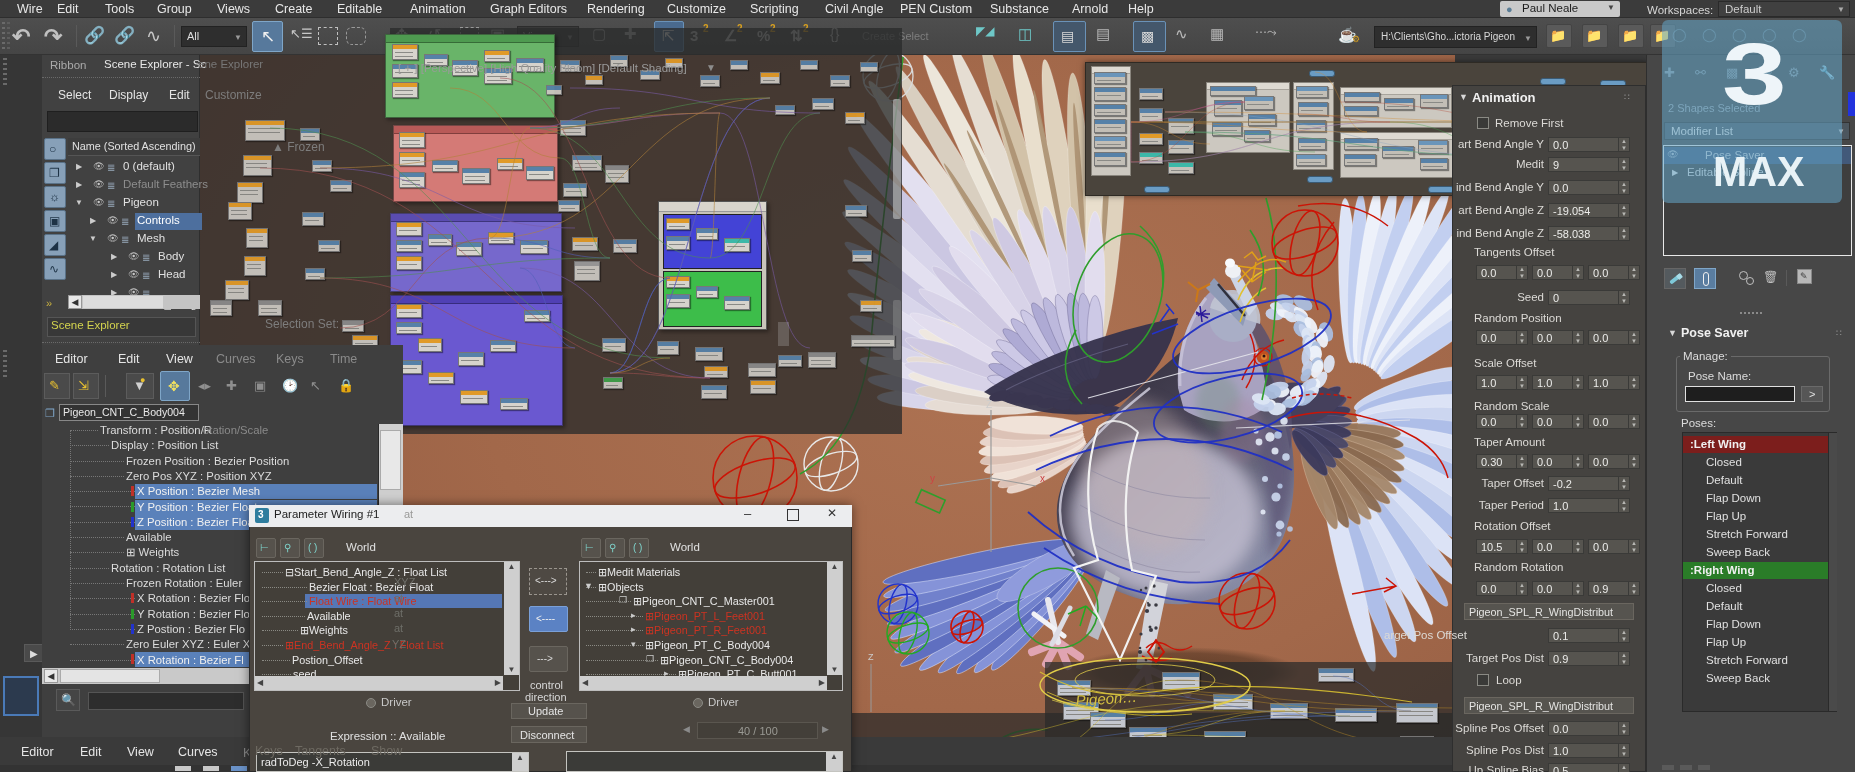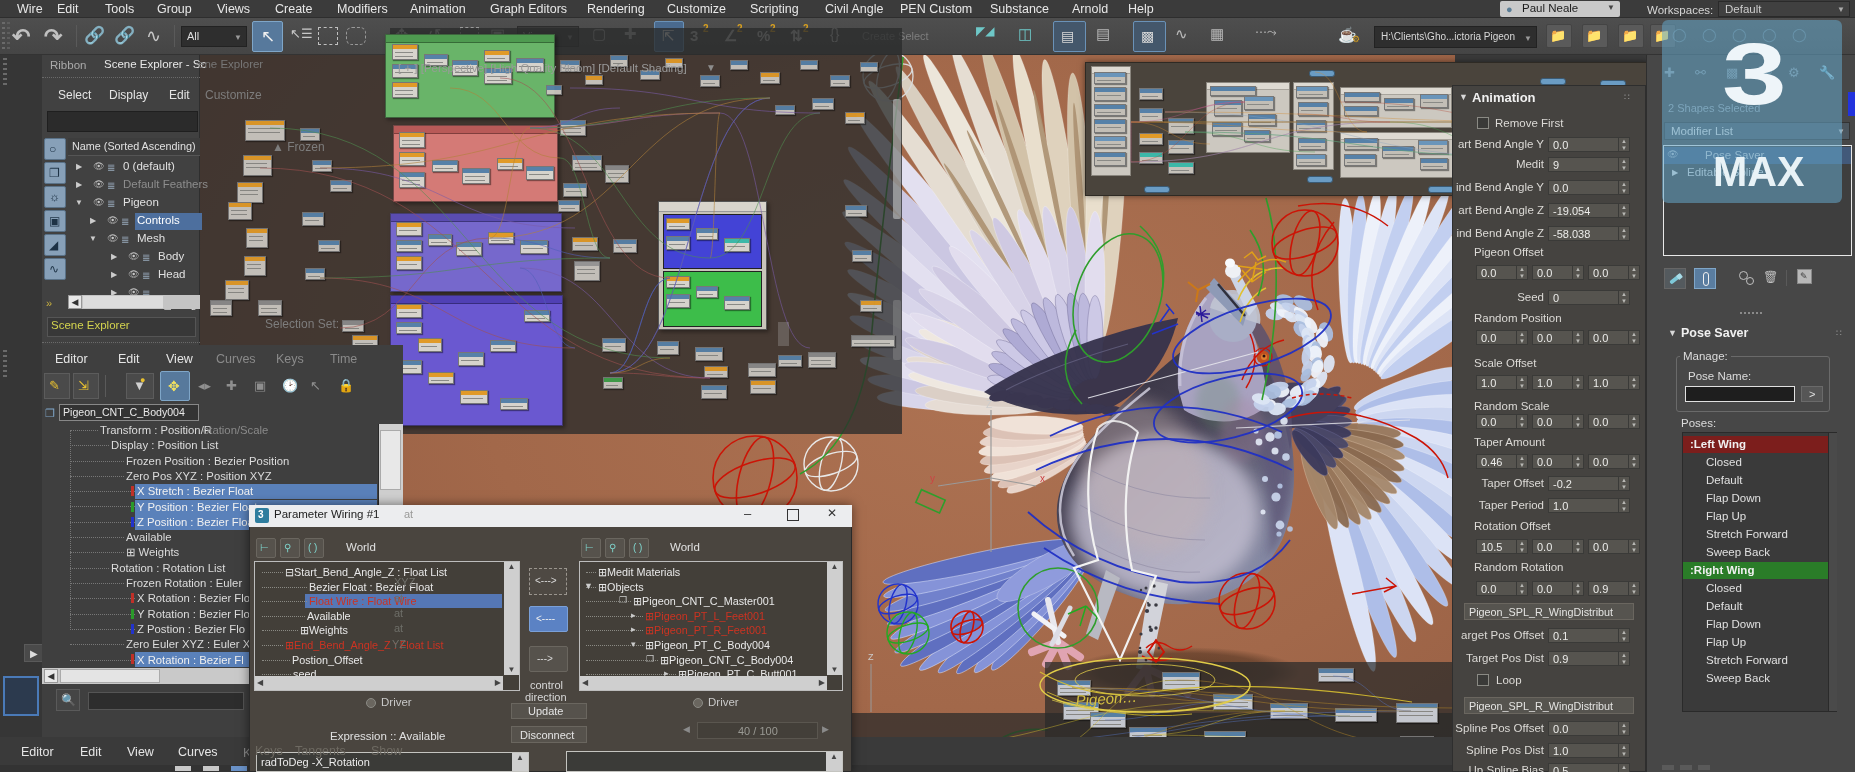--- a/index.html
+++ b/index.html
@@ -5,21 +5,21 @@
 .abs{position:absolute;}
 </style></head><body>
 <div style="position:relative;width:1855px;height:772px;overflow:hidden">
 <div style="position:absolute;left:0;top:0;width:1855px;height:18px;background:#3b3b3b;border-bottom:1px solid #2e2e2e"></div>
     <div style="position:absolute;left:17px;top:2px;font-size:12.5px;color:#e8e8e8;font-weight:normal;white-space:nowrap;">Wire</div>
     <div style="position:absolute;left:57px;top:2px;font-size:12.5px;color:#e8e8e8;font-weight:normal;white-space:nowrap;">Edit</div>
     <div style="position:absolute;left:105px;top:2px;font-size:12.5px;color:#e8e8e8;font-weight:normal;white-space:nowrap;">Tools</div>
     <div style="position:absolute;left:157px;top:2px;font-size:12.5px;color:#e8e8e8;font-weight:normal;white-space:nowrap;">Group</div>
     <div style="position:absolute;left:217px;top:2px;font-size:12.5px;color:#e8e8e8;font-weight:normal;white-space:nowrap;">Views</div>
     <div style="position:absolute;left:275px;top:2px;font-size:12.5px;color:#e8e8e8;font-weight:normal;white-space:nowrap;">Create</div>
-    <div style="position:absolute;left:337px;top:2px;font-size:12.5px;color:#e8e8e8;font-weight:normal;white-space:nowrap;">Modifiers</div>
+    <div style="position:absolute;left:337px;top:2px;font-size:12.5px;color:#e8e8e8;font-weight:normal;white-space:nowrap;">Editable</div>
     <div style="position:absolute;left:410px;top:2px;font-size:12.5px;color:#e8e8e8;font-weight:normal;white-space:nowrap;">Animation</div>
     <div style="position:absolute;left:490px;top:2px;font-size:12.5px;color:#e8e8e8;font-weight:normal;white-space:nowrap;">Graph Editors</div>
     <div style="position:absolute;left:587px;top:2px;font-size:12.5px;color:#e8e8e8;font-weight:normal;white-space:nowrap;">Rendering</div>
     <div style="position:absolute;left:667px;top:2px;font-size:12.5px;color:#e8e8e8;font-weight:normal;white-space:nowrap;">Customize</div>
     <div style="position:absolute;left:750px;top:2px;font-size:12.5px;color:#e8e8e8;font-weight:normal;white-space:nowrap;">Scripting</div>
     <div style="position:absolute;left:825px;top:2px;font-size:12.5px;color:#e8e8e8;font-weight:normal;white-space:nowrap;">Civil Angle</div>
     <div style="position:absolute;left:900px;top:2px;font-size:12.5px;color:#e8e8e8;font-weight:normal;white-space:nowrap;">PEN Custom</div>
     <div style="position:absolute;left:990px;top:2px;font-size:12.5px;color:#e8e8e8;font-weight:normal;white-space:nowrap;">Substance</div>
     <div style="position:absolute;left:1072px;top:2px;font-size:12.5px;color:#e8e8e8;font-weight:normal;white-space:nowrap;">Arnold</div>
     <div style="position:absolute;left:1128px;top:2px;font-size:12.5px;color:#e8e8e8;font-weight:normal;white-space:nowrap;">Help</div>
@@ -1353,21 +1353,21 @@
     <div style="position:absolute;left:100px;top:424.0px;font-size:11.3px;color:#dcdcdc;font-weight:normal;white-space:nowrap;">Transform : Position/R</div>
     <div style="position:absolute;left:70px;top:445px;width:39px;height:0;border-top:1px dotted #777"></div>
     <div style="position:absolute;left:111px;top:439.3px;font-size:11.3px;color:#dcdcdc;font-weight:normal;white-space:nowrap;">Display : Position List</div>
     <div style="position:absolute;left:70px;top:461px;width:54px;height:0;border-top:1px dotted #777"></div>
     <div style="position:absolute;left:126px;top:454.6px;font-size:11.3px;color:#dcdcdc;font-weight:normal;white-space:nowrap;">Frozen Position : Bezier Position</div>
     <div style="position:absolute;left:70px;top:476px;width:54px;height:0;border-top:1px dotted #777"></div>
     <div style="position:absolute;left:126px;top:469.9px;font-size:11.3px;color:#dcdcdc;font-weight:normal;white-space:nowrap;">Zero Pos XYZ : Position XYZ</div>
     <div style="position:absolute;left:135px;top:484px;width:242px;height:15px;background:#5a81ba"></div>
     <div style="position:absolute;left:70px;top:491px;width:65px;height:0;border-top:1px dotted #777"></div>
     <div style="position:absolute;left:131px;top:486px;width:3px;height:10px;background:#c03028"></div>
-    <div style="position:absolute;left:137px;top:485.2px;font-size:11.3px;color:#f0f0f0;font-weight:normal;white-space:nowrap;">X Stretch : Bezier Float</div>
+    <div style="position:absolute;left:137px;top:485.2px;font-size:11.3px;color:#f0f0f0;font-weight:normal;white-space:nowrap;">X Position : Bezier Mesh</div>
     <div style="position:absolute;left:135px;top:500px;width:242px;height:15px;background:#5a81ba"></div>
     <div style="position:absolute;left:70px;top:506px;width:65px;height:0;border-top:1px dotted #777"></div>
     <div style="position:absolute;left:131px;top:502px;width:3px;height:10px;background:#2a9a2a"></div>
     <div style="position:absolute;left:137px;top:500.5px;font-size:11.3px;color:#f0f0f0;font-weight:normal;white-space:nowrap;">Y Position : Bezier Float</div>
     <div style="position:absolute;left:135px;top:515px;width:242px;height:15px;background:#5a81ba"></div>
     <div style="position:absolute;left:70px;top:522px;width:65px;height:0;border-top:1px dotted #777"></div>
     <div style="position:absolute;left:131px;top:517px;width:3px;height:10px;background:#2233cc"></div>
     <div style="position:absolute;left:137px;top:515.8px;font-size:11.3px;color:#f0f0f0;font-weight:normal;white-space:nowrap;">Z Position : Bezier Float</div>
     <div style="position:absolute;left:70px;top:537px;width:54px;height:0;border-top:1px dotted #777"></div>
     <div style="position:absolute;left:126px;top:531.1px;font-size:11.3px;color:#dcdcdc;font-weight:normal;white-space:nowrap;">Available</div>
@@ -1576,21 +1576,21 @@
     <div style="position:absolute;left:1384px;top:204px;width:160px;text-align:right;font-size:11.5px;color:#dcdad6;white-space:nowrap;overflow:hidden">art Bend Angle Z</div>
     <div style="position:absolute;left:1548px;top:203px;width:82px;height:15px;background:#56544f;border:1px solid #3a3a38">
       <span style="position:absolute;left:4px;top:1px;color:#ececea;font-size:11px">-19.054</span>
       <div style="position:absolute;right:0;top:0;width:11px;height:100%;border-left:1px solid #3a3a38;color:#b8b8b4;font-size:6px;text-align:center;line-height:7px">▲<br>▼</div>
     </div>
     <div style="position:absolute;left:1384px;top:227px;width:160px;text-align:right;font-size:11.5px;color:#dcdad6;white-space:nowrap;overflow:hidden">ind Bend Angle Z</div>
     <div style="position:absolute;left:1548px;top:226px;width:82px;height:15px;background:#56544f;border:1px solid #3a3a38">
       <span style="position:absolute;left:4px;top:1px;color:#ececea;font-size:11px">-58.038</span>
       <div style="position:absolute;right:0;top:0;width:11px;height:100%;border-left:1px solid #3a3a38;color:#b8b8b4;font-size:6px;text-align:center;line-height:7px">▲<br>▼</div>
     </div>
-    <div style="position:absolute;left:1474px;top:246px;font-size:11.5px;color:#dcdad6;font-weight:normal;white-space:nowrap;">Pigeon Offset</div>
+    <div style="position:absolute;left:1474px;top:246px;font-size:11.5px;color:#dcdad6;font-weight:normal;white-space:nowrap;">Tangents Offset</div>
     <div style="position:absolute;left:1476px;top:265px;width:52px;height:15px;background:#56544f;border:1px solid #3a3a38">
       <span style="position:absolute;left:4px;top:1px;color:#ececea;font-size:11px">0.0</span>
       <div style="position:absolute;right:0;top:0;width:11px;height:100%;border-left:1px solid #3a3a38;color:#b8b8b4;font-size:6px;text-align:center;line-height:7px">▲<br>▼</div>
     </div>
     <div style="position:absolute;left:1532px;top:265px;width:52px;height:15px;background:#56544f;border:1px solid #3a3a38">
       <span style="position:absolute;left:4px;top:1px;color:#ececea;font-size:11px">0.0</span>
       <div style="position:absolute;right:0;top:0;width:11px;height:100%;border-left:1px solid #3a3a38;color:#b8b8b4;font-size:6px;text-align:center;line-height:7px">▲<br>▼</div>
     </div>
     <div style="position:absolute;left:1588px;top:265px;width:52px;height:15px;background:#56544f;border:1px solid #3a3a38">
       <span style="position:absolute;left:4px;top:1px;color:#ececea;font-size:11px">0.0</span>
@@ -1635,21 +1635,21 @@
     <div style="position:absolute;left:1532px;top:414px;width:52px;height:15px;background:#56544f;border:1px solid #3a3a38">
       <span style="position:absolute;left:4px;top:1px;color:#ececea;font-size:11px">0.0</span>
       <div style="position:absolute;right:0;top:0;width:11px;height:100%;border-left:1px solid #3a3a38;color:#b8b8b4;font-size:6px;text-align:center;line-height:7px">▲<br>▼</div>
     </div>
     <div style="position:absolute;left:1588px;top:414px;width:52px;height:15px;background:#56544f;border:1px solid #3a3a38">
       <span style="position:absolute;left:4px;top:1px;color:#ececea;font-size:11px">0.0</span>
       <div style="position:absolute;right:0;top:0;width:11px;height:100%;border-left:1px solid #3a3a38;color:#b8b8b4;font-size:6px;text-align:center;line-height:7px">▲<br>▼</div>
     </div>
     <div style="position:absolute;left:1474px;top:436px;font-size:11.5px;color:#dcdad6;font-weight:normal;white-space:nowrap;">Taper Amount</div>
     <div style="position:absolute;left:1476px;top:454px;width:52px;height:15px;background:#56544f;border:1px solid #3a3a38">
-      <span style="position:absolute;left:4px;top:1px;color:#ececea;font-size:11px">0.46</span>
+      <span style="position:absolute;left:4px;top:1px;color:#ececea;font-size:11px">0.30</span>
       <div style="position:absolute;right:0;top:0;width:11px;height:100%;border-left:1px solid #3a3a38;color:#b8b8b4;font-size:6px;text-align:center;line-height:7px">▲<br>▼</div>
     </div>
     <div style="position:absolute;left:1532px;top:454px;width:52px;height:15px;background:#56544f;border:1px solid #3a3a38">
       <span style="position:absolute;left:4px;top:1px;color:#ececea;font-size:11px">0.0</span>
       <div style="position:absolute;right:0;top:0;width:11px;height:100%;border-left:1px solid #3a3a38;color:#b8b8b4;font-size:6px;text-align:center;line-height:7px">▲<br>▼</div>
     </div>
     <div style="position:absolute;left:1588px;top:454px;width:52px;height:15px;background:#56544f;border:1px solid #3a3a38">
       <span style="position:absolute;left:4px;top:1px;color:#ececea;font-size:11px">0.0</span>
       <div style="position:absolute;right:0;top:0;width:11px;height:100%;border-left:1px solid #3a3a38;color:#b8b8b4;font-size:6px;text-align:center;line-height:7px">▲<br>▼</div>
     </div>
@@ -1685,21 +1685,21 @@
       <span style="position:absolute;left:4px;top:1px;color:#ececea;font-size:11px">0.0</span>
       <div style="position:absolute;right:0;top:0;width:11px;height:100%;border-left:1px solid #3a3a38;color:#b8b8b4;font-size:6px;text-align:center;line-height:7px">▲<br>▼</div>
     </div>
     <div style="position:absolute;left:1588px;top:581px;width:52px;height:15px;background:#56544f;border:1px solid #3a3a38">
       <span style="position:absolute;left:4px;top:1px;color:#ececea;font-size:11px">0.9</span>
       <div style="position:absolute;right:0;top:0;width:11px;height:100%;border-left:1px solid #3a3a38;color:#b8b8b4;font-size:6px;text-align:center;line-height:7px">▲<br>▼</div>
     </div>
     <div style="position:absolute;left:1464px;top:603px;width:170px;height:17px;background:#56544f;border:1px solid #6a665f">
       <span style="position:absolute;left:4px;top:2px;color:#e4e4e2;font-size:10.8px;white-space:nowrap">Pigeon_SPL_R_WingDistribut</span>
     </div>
-    <div style="position:absolute;left:1384px;top:629px;width:160px;text-align:right;font-size:11.5px;color:#dcdad6;white-space:nowrap;overflow:hidden">arget Pos Offset</div>
+    <div style="position:absolute;left:1384px;top:629px;width:160px;font-size:11.5px;color:#dcdad6;white-space:nowrap;overflow:hidden">arget Pos Offset</div>
     <div style="position:absolute;left:1548px;top:628px;width:82px;height:15px;background:#56544f;border:1px solid #3a3a38">
       <span style="position:absolute;left:4px;top:1px;color:#ececea;font-size:11px">0.1</span>
       <div style="position:absolute;right:0;top:0;width:11px;height:100%;border-left:1px solid #3a3a38;color:#b8b8b4;font-size:6px;text-align:center;line-height:7px">▲<br>▼</div>
     </div>
     <div style="position:absolute;left:1384px;top:652px;width:160px;text-align:right;font-size:11.5px;color:#dcdad6;white-space:nowrap;overflow:hidden">Target Pos Dist</div>
     <div style="position:absolute;left:1548px;top:651px;width:82px;height:15px;background:#56544f;border:1px solid #3a3a38">
       <span style="position:absolute;left:4px;top:1px;color:#ececea;font-size:11px">0.9</span>
       <div style="position:absolute;right:0;top:0;width:11px;height:100%;border-left:1px solid #3a3a38;color:#b8b8b4;font-size:6px;text-align:center;line-height:7px">▲<br>▼</div>
     </div>
     <div style="position:absolute;left:1477px;top:674px;width:12px;height:12px;background:#3a3a38;border:1px solid #8a8a84"></div>

